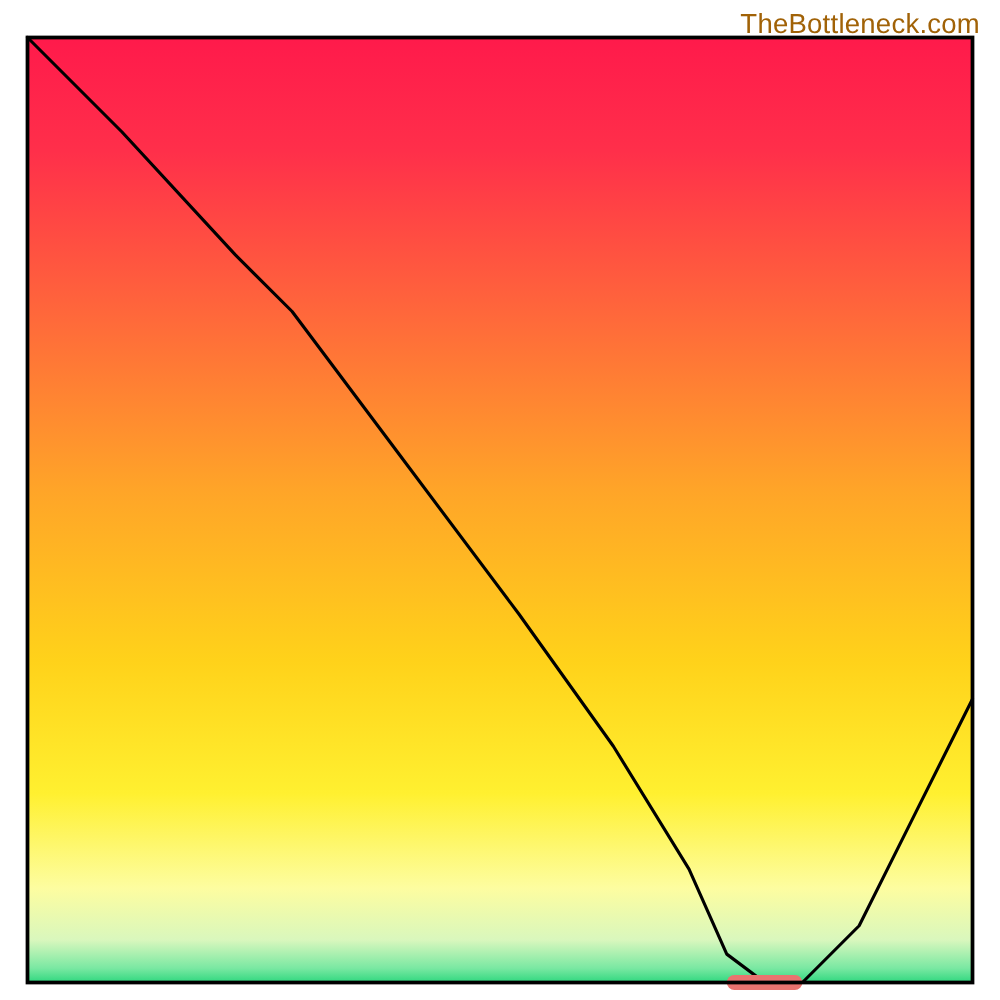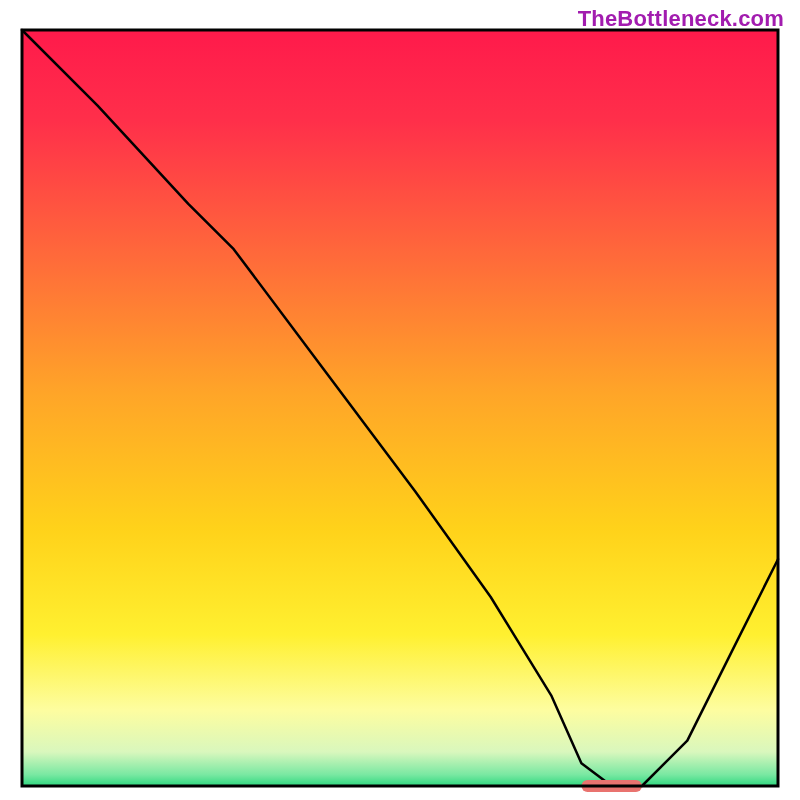--- a/index.html
+++ b/index.html
@@ -15,22 +15,22 @@
     position: relative;
     box-sizing: border-box;
     width: 800px;
     height: 800px;
   }
   .watermark {
     position: absolute;
     top: 6px;
     right: 16px;
     font-size: 22px;
-    font-weight: 700;
-    color: #a21caf;
+    font-weight: 400;
+    color: #a16207;
     letter-spacing: 0.2px;
   }
   svg.plot {
     position: absolute;
     left: 0;
     top: 0;
     width: 800px;
     height: 800px;
     display: block;
   }

